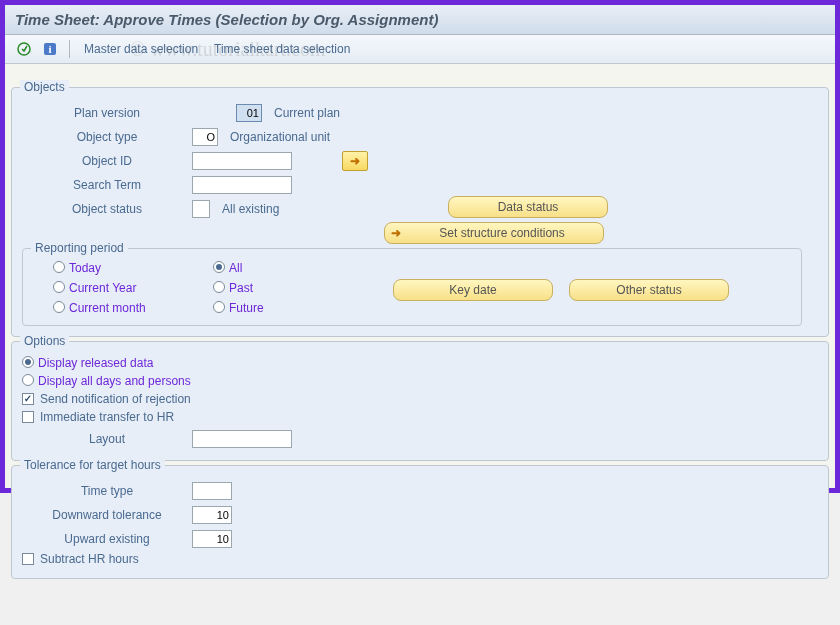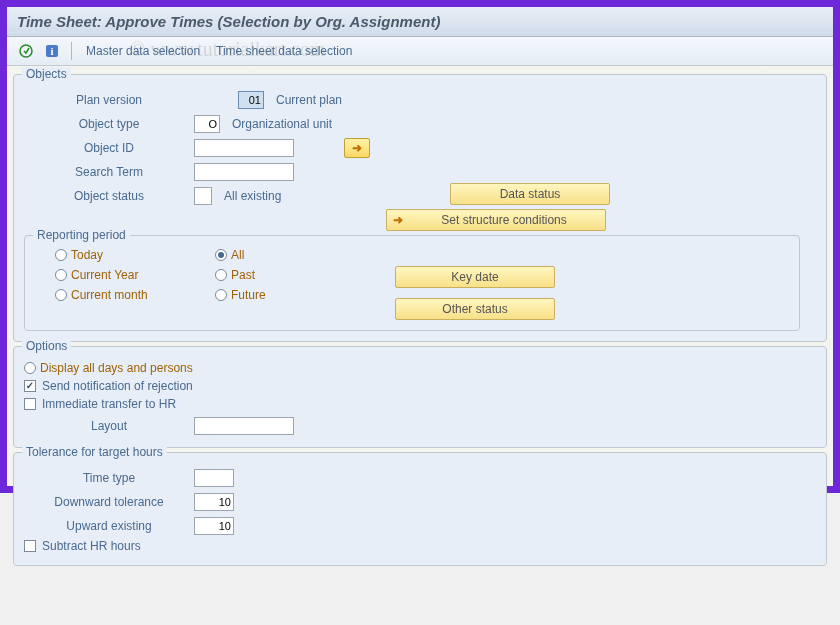--- a/index.html
+++ b/index.html
@@ -7,21 +7,21 @@
     margin: 0;
     font-family: Arial, sans-serif;
     font-size: 12px;
     color: #333;
     background: #f0f0f0;
     width: 840px;
     height: 625px;
     overflow: hidden;
   }
   .window {
-    border: 7px solid #6d28d9;
+    border: 5px solid #6d28d9;
     background: #f5f5f0;
     height: 493px;
   }
   .title-bar {
     background: linear-gradient(to bottom, #e8eef5, #d0dceb);
     padding: 6px 10px;
     font-weight: bold;
     font-style: italic;
     font-size: 15px;
     color: #4a5a6a;
@@ -48,21 +48,21 @@
     height: 18px;
     background: #b0b8c0;
     margin: 0 4px;
   }
   .toolbar-text {
     color: #4a6a90;
     cursor: pointer;
     padding: 2px 6px;
   }
   .content {
-    padding: 4px 2px;
+    padding: 19px 2px;
   }
   .group {
     border: 1px solid #bfc8d0;
     border-radius: 4px;
     margin: 4px;
     background: #e7eef7;
     position: relative;
   }
   .group-title {
     position: absolute;
@@ -135,43 +135,42 @@
     margin-left: 50px;
     cursor: pointer;
   }
   .arrow-right {
     color: #c07000;
     font-weight: bold;
   }
   .gold-btn {
     background: linear-gradient(to bottom, #fff6c0, #f8e088);
     border: 1px solid #c8b060;
-    border-radius: 2px;
+    border-radius: 8px;
     height: 22px;
     display: inline-flex;
     align-items: center;
     justify-content: center;
     color: #555;
     cursor: pointer;
     font-size: 12px;
   }
   .gold-btn-sm { width: 160px; }
   .gold-btn-lg { width: 220px; }
   .gold-btn .arrow-right { margin-right: auto; padding-left: 6px; }
   .gold-btn .btn-text { flex: 1; text-align: center; }
   .radio-col {
     display: flex;
     flex-direction: column;
     gap: 6px;
   }
   .radio-item {
     display: flex;
-    align-items: center;
     gap: 4px;
-    color: #a16207;
+    color: #6d28d9;
     cursor: pointer;
   }
   .radio-circle {
     width: 12px;
     height: 12px;
     border: 1px solid #7a8a9a;
     border-radius: 50%;
     background: #fff;
     display: inline-flex;
     align-items: center;
@@ -207,21 +206,21 @@
     content: "✓";
     color: #2a4a6a;
     font-weight: bold;
   }
   .reporting-row {
     display: flex;
     gap: 0;
   }
   .reporting-row .col1 { width: 180px; }
   .reporting-row .col2 { width: 130px; }
-  .reporting-row .col3 { display: flex; flex-direction: column; gap: 10px; padding-top: 18px; }
+  .reporting-row .col3 { display: flex; flex-direction: row; gap: 16px; padding-top: 18px; }
   .btn-stack {
     display: flex;
     flex-direction: column;
     gap: 4px;
     align-items: flex-start;
   }
   .objects-right {
     position: absolute;
     left: 362px;
     display: flex;
@@ -354,20 +353,24 @@
             </div>
           </div>
         </div>
       </div>
     </div>
 
     <div class="group">
       <div class="group-title">Options</div>
       <div class="group-body">
         <span class="radio-item" style="margin-bottom:4px;">
+            <span class="radio-circle checked"></span>
+            <span>Display released data</span>
+          </span>
+        <span class="radio-item" style="margin-bottom:4px;">
             <span class="radio-circle"></span>
             <span>Display all days and persons</span>
           </span>
         <span class="check-item">
             <span class="check-box checked"></span>
             <span>Send notification of rejection</span>
           </span>
         <span class="check-item">
             <span class="check-box"></span>
             <span>Immediate transfer to HR</span>

